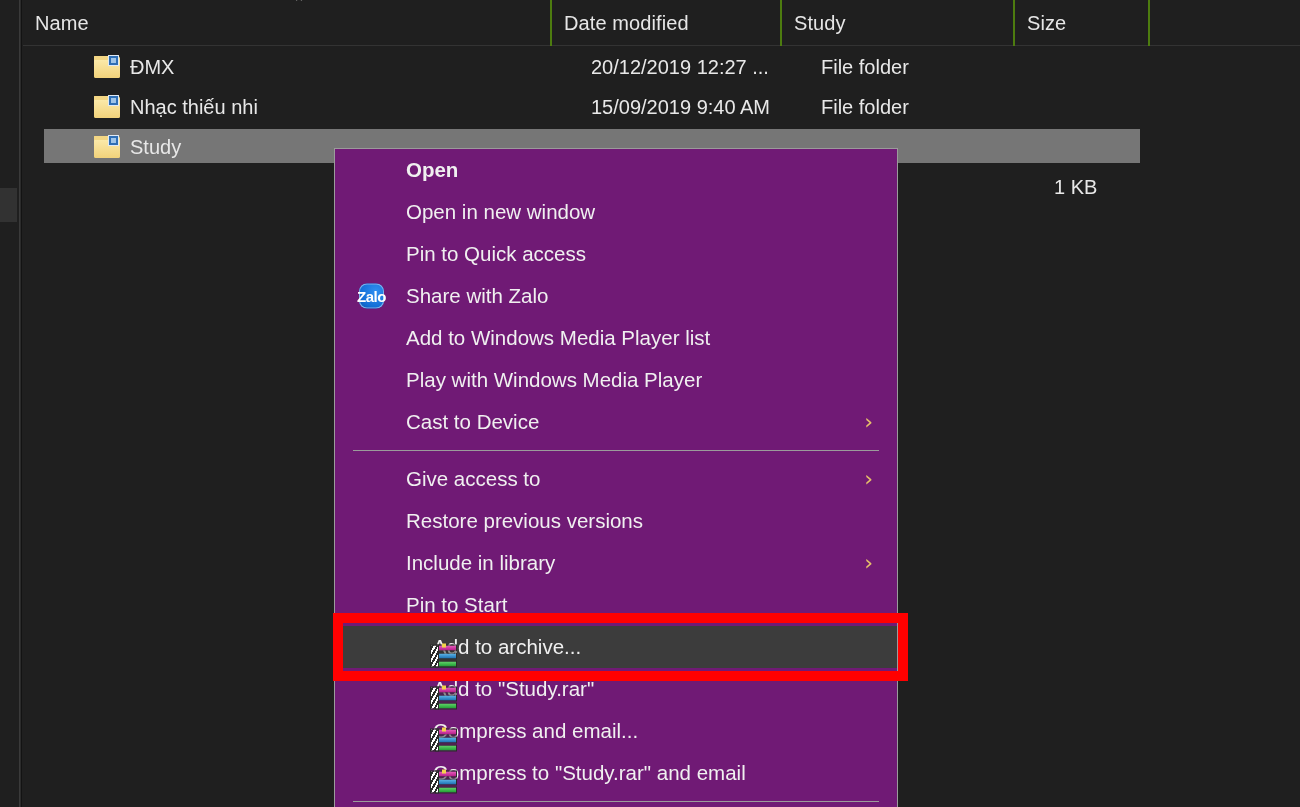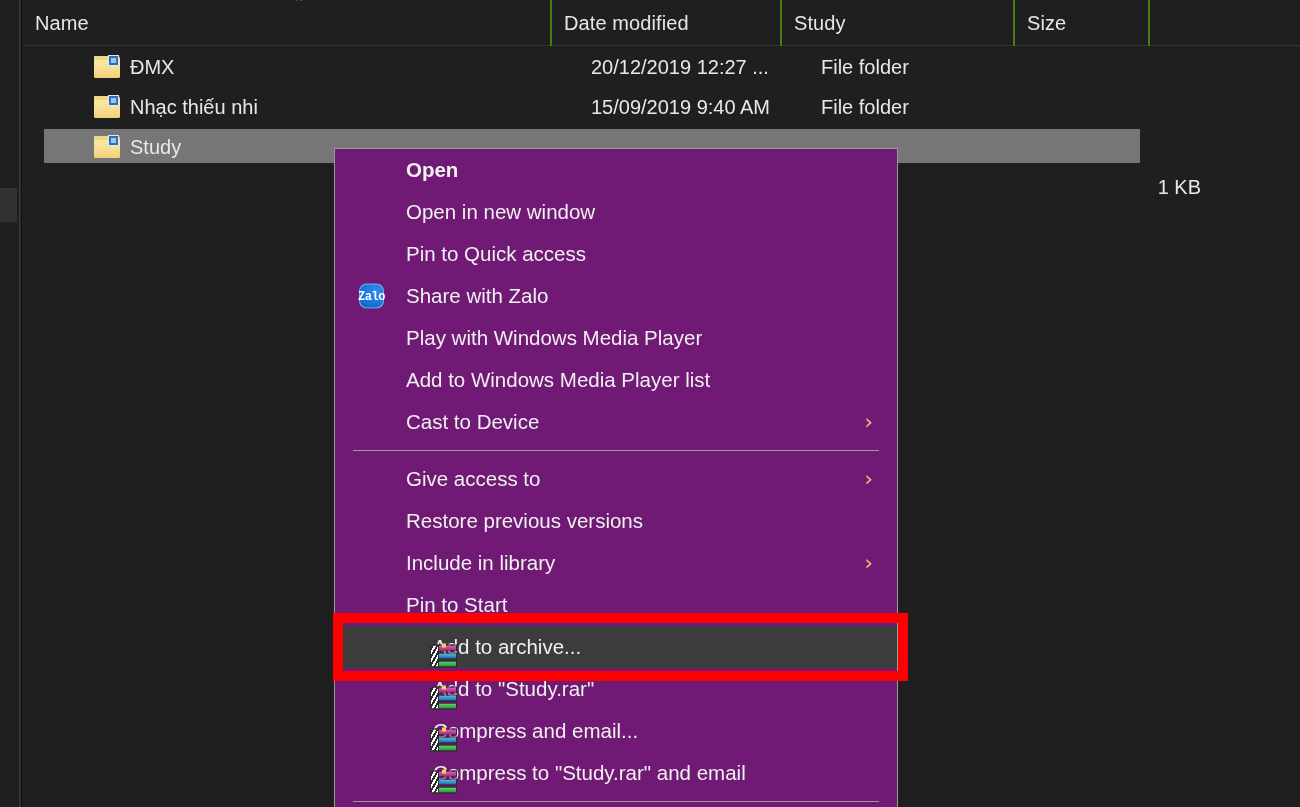--- a/index.html
+++ b/index.html
@@ -79,21 +79,21 @@
   }
   .row.selected .rowbg {
     position: absolute; left: 21px; top: 2px;
     width: 1096px; height: 34px;
     background: #767676;
   }
   .cell { position: absolute; display: flex; align-items: center; height: 40px; margin-left: 41px; }
   .cell-name  { left: 30px; }
   .cell-date  { left: 527px; }
   .cell-type  { left: 757px; }
-  .cell-size  { left: 990px; width: 155px; justify-content: flex-end; padding-right: 8px; }
+  .cell-size  { left: 990px; width: 155px; padding-right: 8px; }
   .namewrap { display: flex; align-items: center; gap: 10px; position: relative; z-index: 2; }
   .celltext { position: relative; z-index: 2; white-space: nowrap; }
 
   
   .folder-ico { position: relative; width: 26px; height: 22px; flex: 0 0 26px; }
   .folder-ico .back {
     position: absolute; left: 0; top: 0; width: 26px; height: 22px;
     background: linear-gradient(#f6dc8e, #efcd68);
     border-radius: 1px 3px 2px 2px;
   }
@@ -168,22 +168,22 @@
   }
 
   
   .zalo-ico {
     width: 25px; height: 25px; border-radius: 8px;
     background: radial-gradient(circle at 68% 32%, #2f8ef0 0%, #1470d8 62%, #0b55ad 100%);
     display: flex; align-items: center; justify-content: center;
     box-shadow: 0 0 0 1px #7fb4ea inset;
   }
   .zalo-ico span {
-    color: #ffffff; font-size: 12px; font-weight: bold;
-    font-family: Liberation Mono, monospace;
+    color: #ffffff; font-size: 15px; font-weight: bold;
+    font-family: Liberation Sans, sans-serif;
     letter-spacing: -.5px;
   }
 
   
   .rar-ico { position: relative; width: 27px; height: 25px; }
   .rar-ico .bk { position: absolute; left: 5px; width: 22px; height: 7px; border: 1px solid #2a2a2a; }
   .rar-ico .bk.b1 { top: 1px;  background: linear-gradient(#e85fbe, #b21a86); }
   .rar-ico .bk.b2 { top: 9px;  background: linear-gradient(#5fb6e8, #1a6fb2); }
   .rar-ico .bk.b3 { top: 17px; background: linear-gradient(#63d36b, #1e9c32); }
   .rar-ico .stripe {
@@ -336,25 +336,25 @@
     </div>
 
     <div class="mi">
       <span class="mi-ico zalo-ico">
           <span>Zalo</span>
         </span>
       <span>Share with Zalo</span>
     </div>
 
     <div class="mi">
+      <span>Add to Windows Media Player list</span>
+    </div>
+
+    <div class="mi">
       <span>Play with Windows Media Player</span>
-    </div>
-
-    <div class="mi">
-      <span>Add to Windows Media Player list</span>
     </div>
 
     <div class="mi">
       <span>Cast to Device</span>
       <span class="mi-arrow">›</span>
     </div>
 
     <div class="mi-sep"></div>
 
     <div class="mi">

